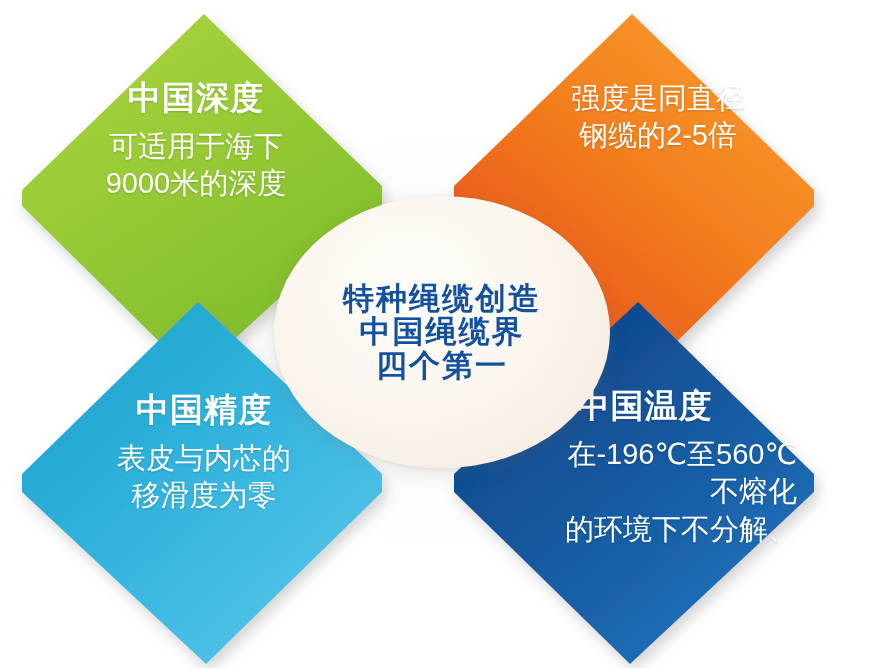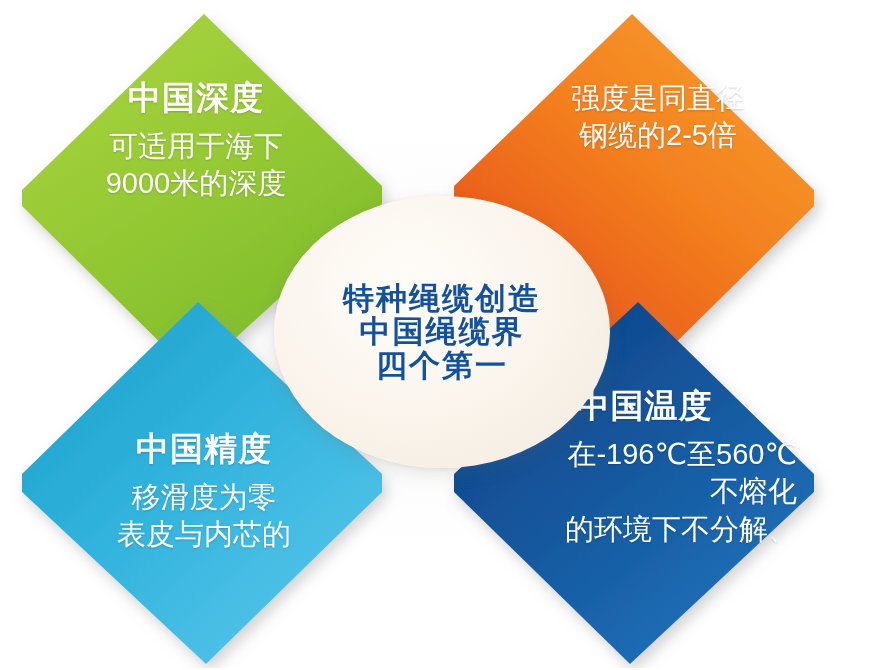--- a/index.html
+++ b/index.html
@@ -70,21 +70,21 @@
   .quad .desc div { white-space: nowrap; }
 
   
   #quad-green  { left: 8px;   top: 8px; }
   #quad-orange { left: 448px; top: 8px; }
   #quad-cyan   { left: 8px;   top: 292px; }
   #quad-blue   { left: 448px; top: 292px; }
 
   #quad-green  .text { left: 38px;  top: 72px;  width: 300px; }
   #quad-orange .text { left: 60px;  top: 72px;  width: 300px; }
-  #quad-cyan   .text { left: 46px;  top: 100px; width: 300px; margin-top: 39px; }
+  #quad-cyan   .text { left: 46px;  top: 100px; width: 300px; }
   #quad-blue   .text { left: 44px;  top: 96px;  width: 305px; }
 
   #quad-green  .title { text-align: center; }
   #quad-orange .title { text-align: center; }
   #quad-cyan   .title { text-align: center; }
   #quad-blue   .title { text-align: center; }
 
   #quad-green  .desc { text-align: center; }
   #quad-orange .desc { text-align: center; }
   #quad-cyan   .desc { text-align: center; }
@@ -193,22 +193,22 @@
           <filter id="shCyan" x="-25%" y="-25%" width="150%" height="150%">
             <feDropShadow dx="4" dy="7" stdDeviation="7" flood-color="#8d8d8d" flood-opacity="0.38"></feDropShadow>
           </filter>
         </defs>
         <path filter="url(#shCyan)" fill="url(#gradCyan)" d="M 190 10 L 374 182 L 374 200 L 198 372 L 14 200 L 14 182 Z"></path>
       </svg>
     </div>
     <div class="text">
       <div class="title">中国精度</div>
       <div class="desc">
+        <div>表皮与内芯的</div>
         <div>移滑度为零</div>
-        <div>表皮与内芯的</div>
       </div>
     </div>
   </div>
 
   <div class="quad" id="quad-blue">
     <div class="shape">
       <svg viewBox="0 0 380 380" preserveAspectRatio="none">
         <defs>
           <linearGradient id="gradBlue" x1="0.14" y1="0.06" x2="0.88" y2="0.96">
             <stop offset="0%" stop-color="#0D4389"></stop>

